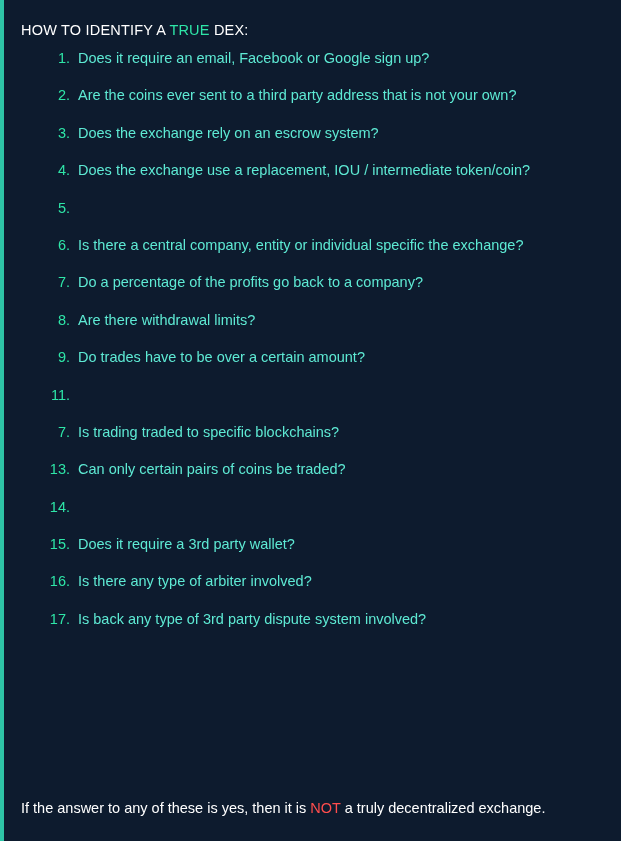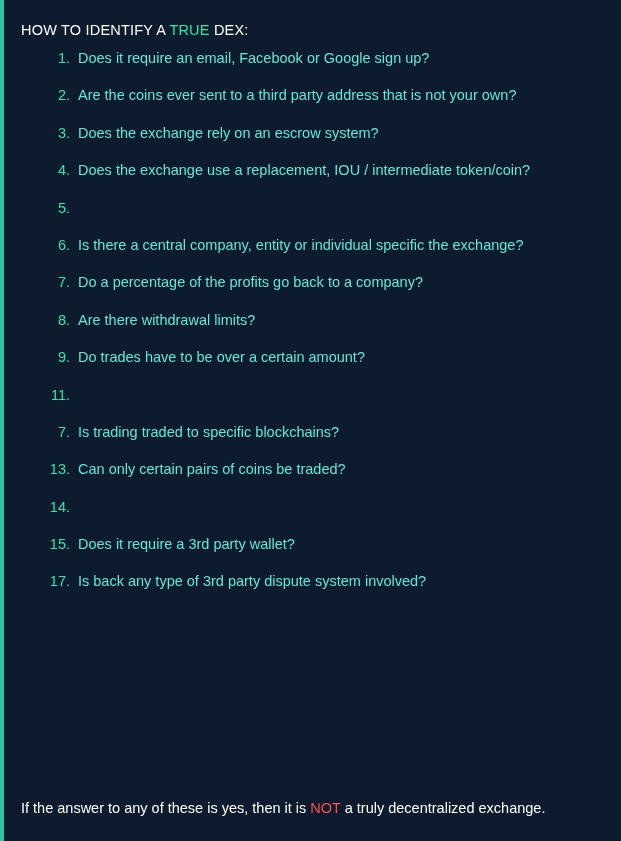--- a/index.html
+++ b/index.html
@@ -131,20 +131,24 @@
         <span class="txt">Can only certain pairs of coins be traded?</span>
       </li>
     <li>
         <span class="num">14.</span>
       </li>
     <li>
         <span class="num">15.</span>
         <span class="txt">Does it require a 3rd party wallet?</span>
       </li>
     <li>
+        <span class="num">16.</span>
+        <span class="txt">Is there any type of arbiter involved?</span>
+      </li>
+    <li>
         <span class="num">17.</span>
         <span class="txt">Is back any type of 3rd party dispute system involved?</span>
       </li>
   </ol>
 
   <div class="footer"><span>If the answer to any of these is yes, then it is </span><span class="not">NOT</span><span> a truly decentralized exchange.</span></div>
 
 </div>
 
 </body></html>

